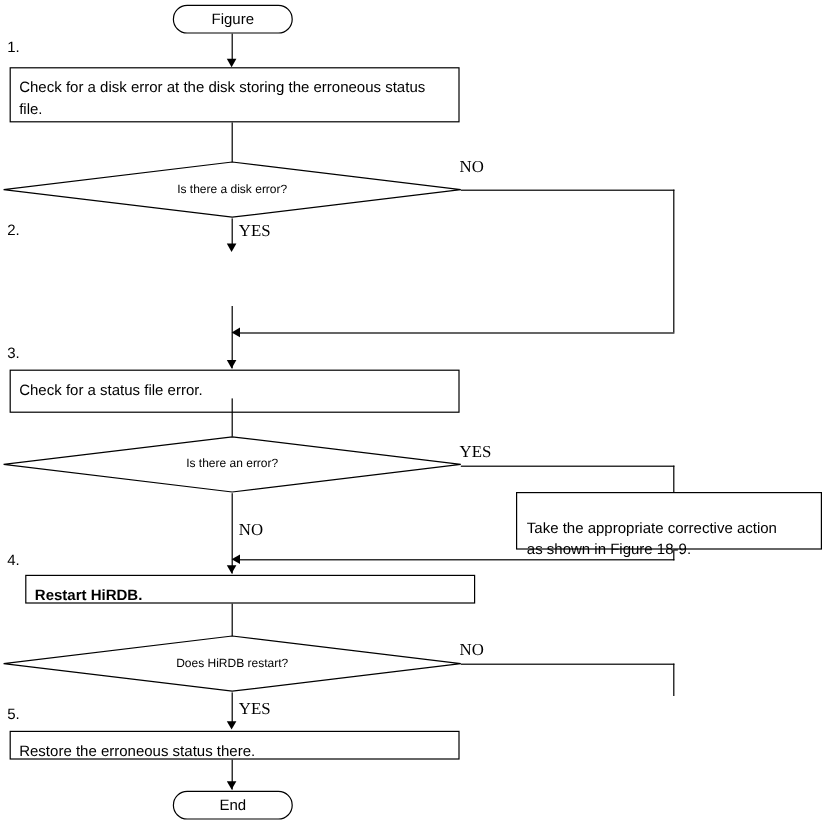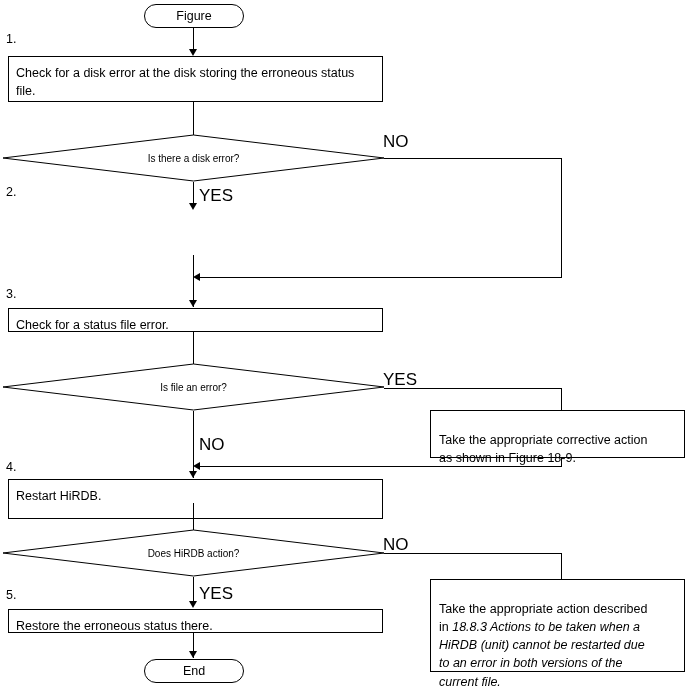--- a/index.html
+++ b/index.html
@@ -64,22 +64,23 @@
     position: absolute;
     left: 0; right: 0;
     top: 50%;
     transform: translateY(-50%);
     text-align: center;
     font-size: 10px;
   }
 
   
   .conn-label {
-    font-size: 17px;
+    font-size: 14px;
     line-height: 1;
+    font-family: Liberation Serif, serif;
   }
 
   
   .vline { background: #000000; width: 1px; }
   .hline { background: #000000; height: 1px; }
 
   .arrow-down {
     width: 0; height: 0;
     border-left: 4.5px solid transparent;
     border-right: 4.5px solid transparent;
@@ -127,77 +128,68 @@
   <div class="abs conn-label" style="left:199px; top:187px;">YES</div>
   <div class="abs vline" style="left:193px; top:182px; height:22px;"></div>
   <div class="abs arrow-down" style="left:189px; top:203px;"></div>
 
   <div class="abs stepnum" style="left:6px; top:186px;">2.</div>
 
   <div class="abs vline" style="left:193px; top:255px; height:52px;"></div>
   <div class="abs arrow-down" style="left:189px; top:300px;"></div>
 
   <div class="abs stepnum" style="left:6px; top:288px;">3.</div>
-  <div class="abs process" style="left:8px; top:308px; width:375px; height:24px;">
+  <div class="abs process" style="left:8px; top:308px; width:375px; height:36px;">
     <span>Check for a status file error.</span>
   </div>
 
   <div class="abs vline" style="left:193px; top:332px; height:32px;"></div>
 
   <div class="abs decision" style="left:2px; top:363px; width:383px; height:48px;">
     <svg width="383" height="48" viewBox="0 0 383 48">
       <polygon points="191.5,1 382,24 191.5,47 1,24" fill="#ffffff" stroke="#000000" stroke-width="1"></polygon>
     </svg>
-    <div class="dlabel">Is file an error?</div>
+    <div class="dlabel">Is there an error?</div>
   </div>
 
   <div class="abs conn-label" style="left:383px; top:371px;">YES</div>
   <div class="abs hline" style="left:384px; top:388px; width:178px;"></div>
   <div class="abs vline" style="left:561px; top:388px; height:23px;"></div>
 
   <div class="abs note" style="left:430px; top:410px; width:255px; height:48px;">
     <div>Take the appropriate corrective action</div>
     <div>as shown in Figure 18-9.</div>
   </div>
 
   <div class="abs vline" style="left:561px; top:458px; height:9px;"></div>
   <div class="abs hline" style="left:200px; top:466px; width:362px;"></div>
   <div class="abs arrow-left" style="left:193px; top:462px;"></div>
 
   <div class="abs conn-label" style="left:199px; top:436px;">NO</div>
   <div class="abs vline" style="left:193px; top:411px; height:67px;"></div>
   <div class="abs arrow-down" style="left:189px; top:471px;"></div>
 
   <div class="abs stepnum" style="left:6px; top:461px;">4.</div>
-  <div class="abs process" style="left:8px; top:479px; width:375px; height:40px;">
+  <div class="abs process" style="left:21px; top:479px; width:375px; height:24px;font-weight:bold;">
     <span>Restart HiRDB.</span>
   </div>
 
   <div class="abs vline" style="left:193px; top:503px; height:27px;"></div>
 
   <div class="abs decision" style="left:2px; top:529px; width:383px; height:48px;">
     <svg width="383" height="48" viewBox="0 0 383 48">
       <polygon points="191.5,1 382,24 191.5,47 1,24" fill="#ffffff" stroke="#000000" stroke-width="1"></polygon>
     </svg>
-    <div class="dlabel">Does HiRDB action?</div>
+    <div class="dlabel">Does HiRDB restart?</div>
   </div>
 
   <div class="abs conn-label" style="left:383px; top:536px;">NO</div>
   <div class="abs hline" style="left:384px; top:553px; width:178px;"></div>
   <div class="abs vline" style="left:561px; top:553px; height:27px;"></div>
 
-  <div class="abs note" style="left:430px; top:579px; width:255px; height:93px;">
-    <div>Take the appropriate action described</div>
-    <div>
-      <span>in </span><span class="ital">18.8.3 Actions to be taken when a</span>
-    </div>
-    <div class="ital">HiRDB (unit) cannot be restarted due</div>
-    <div class="ital">to an error in both versions of the</div>
-    <div class="ital">current file.</div>
-  </div>
 
   <div class="abs conn-label" style="left:199px; top:585px;">YES</div>
   <div class="abs vline" style="left:193px; top:577px; height:28px;"></div>
   <div class="abs arrow-down" style="left:189px; top:601px;"></div>
 
   <div class="abs stepnum" style="left:6px; top:589px;">5.</div>
   <div class="abs process" style="left:8px; top:609px; width:375px; height:24px;">
     <span>Restore the erroneous status there.</span>
   </div>
 

